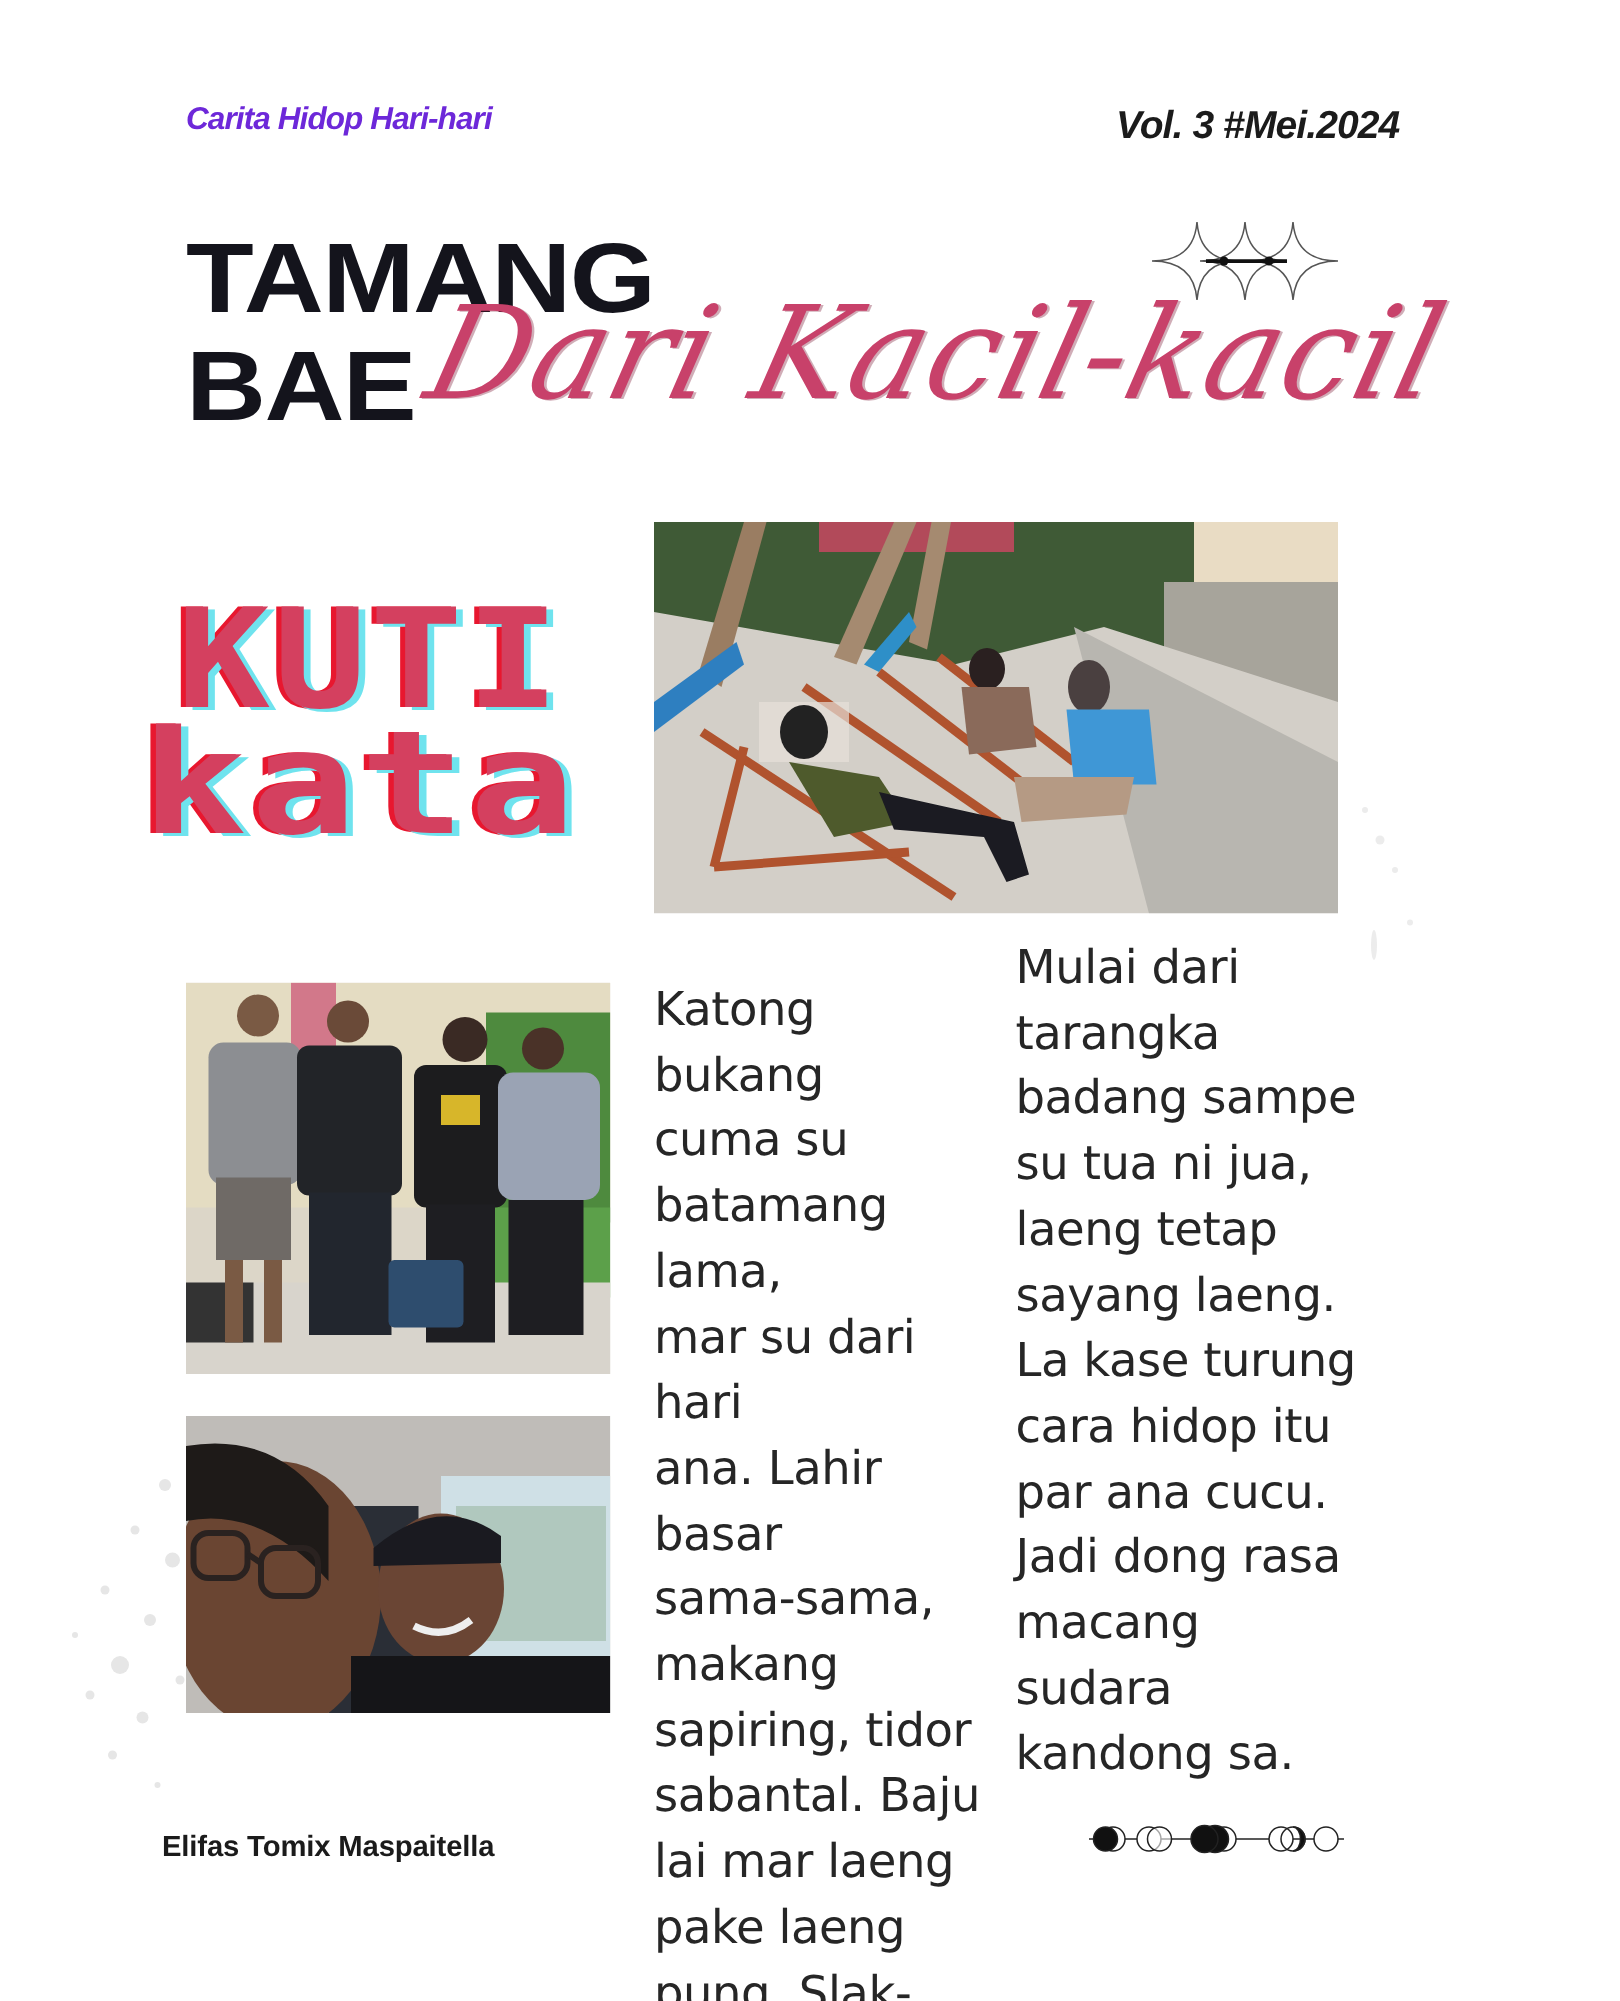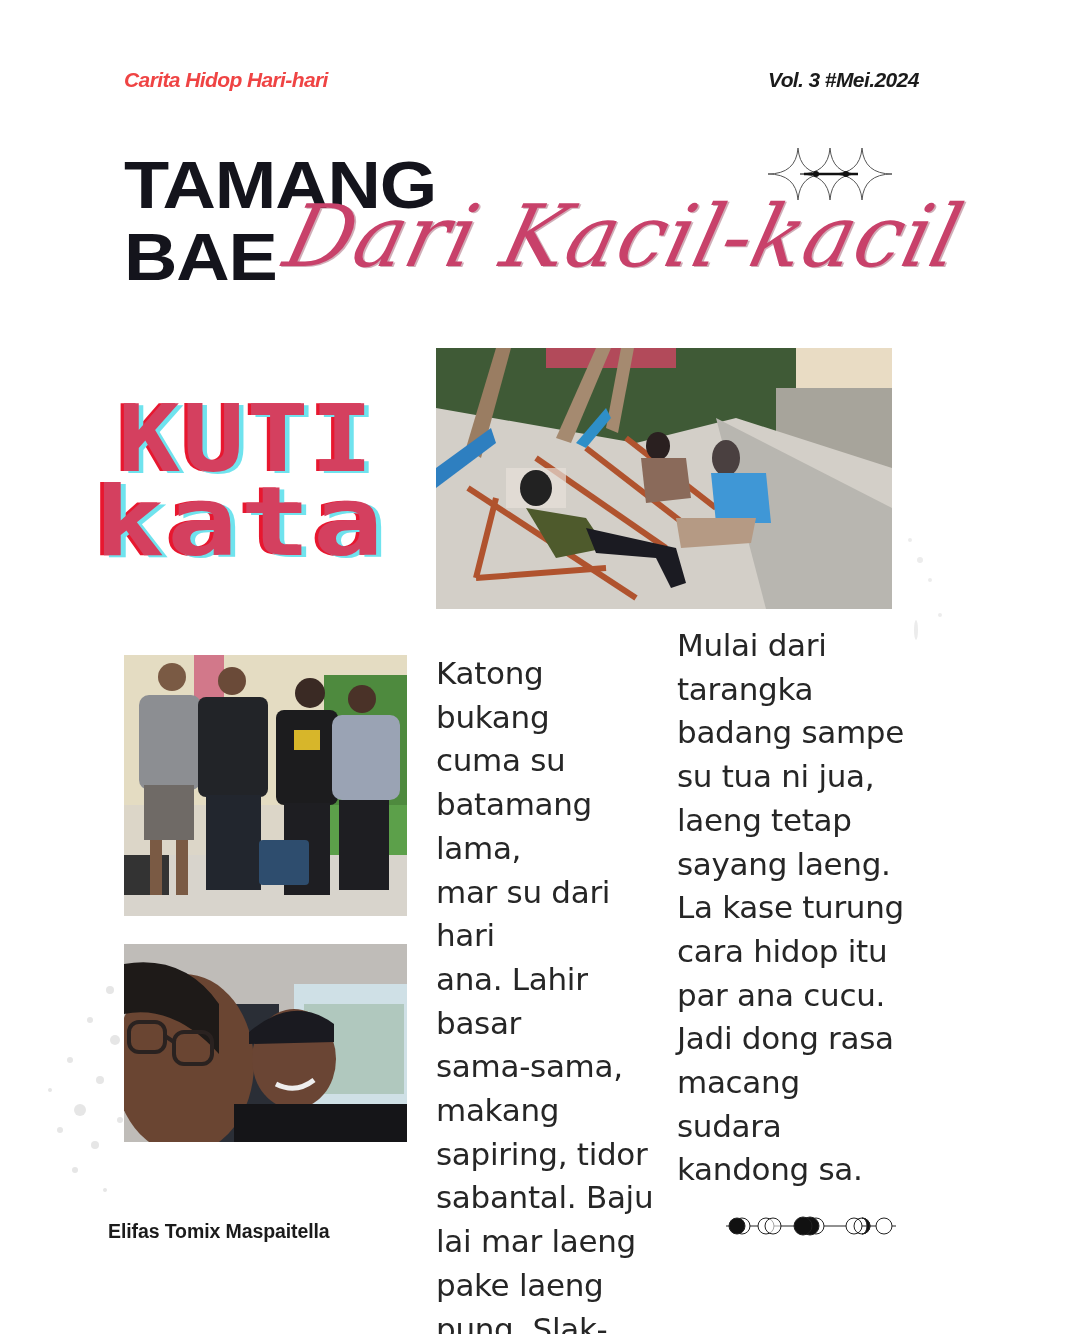--- a/index.html
+++ b/index.html
@@ -7,24 +7,24 @@
       width: 1080px; height: 1334px; position: relative; overflow: hidden;
       background: #ffffff;
       font-family: "Liberation Sans", sans-serif;
       color: #1a1a1a;
     }
     .abs { position: absolute; }
 
     
     .series-title {
       left: 124px; top: 68px; font-size: 21px; font-weight: bold; font-style: italic;
-      letter-spacing: -0.6px; color: #ef4444;
+      letter-spacing: -0.6px; color: #6d28d9;
     }
     .issue-label {
-      left: 768px; top: 68px; font-size: 21px; font-weight: bold; font-style: italic;
+      left: 744px; top: 68px; font-size: 26px; font-weight: bold; font-style: italic;
       letter-spacing: -0.6px; color: #1b1b1b;
     }
 
     
     .title-line {
       font-family: "Liberation Sans", sans-serif; font-weight: bold;
       font-size: 66px; line-height: 66px; color: #14141c; letter-spacing: -1px;
       transform: scaleX(1.12); transform-origin: left top;
     }
     .title-1 { left: 124px; top: 152px; }

